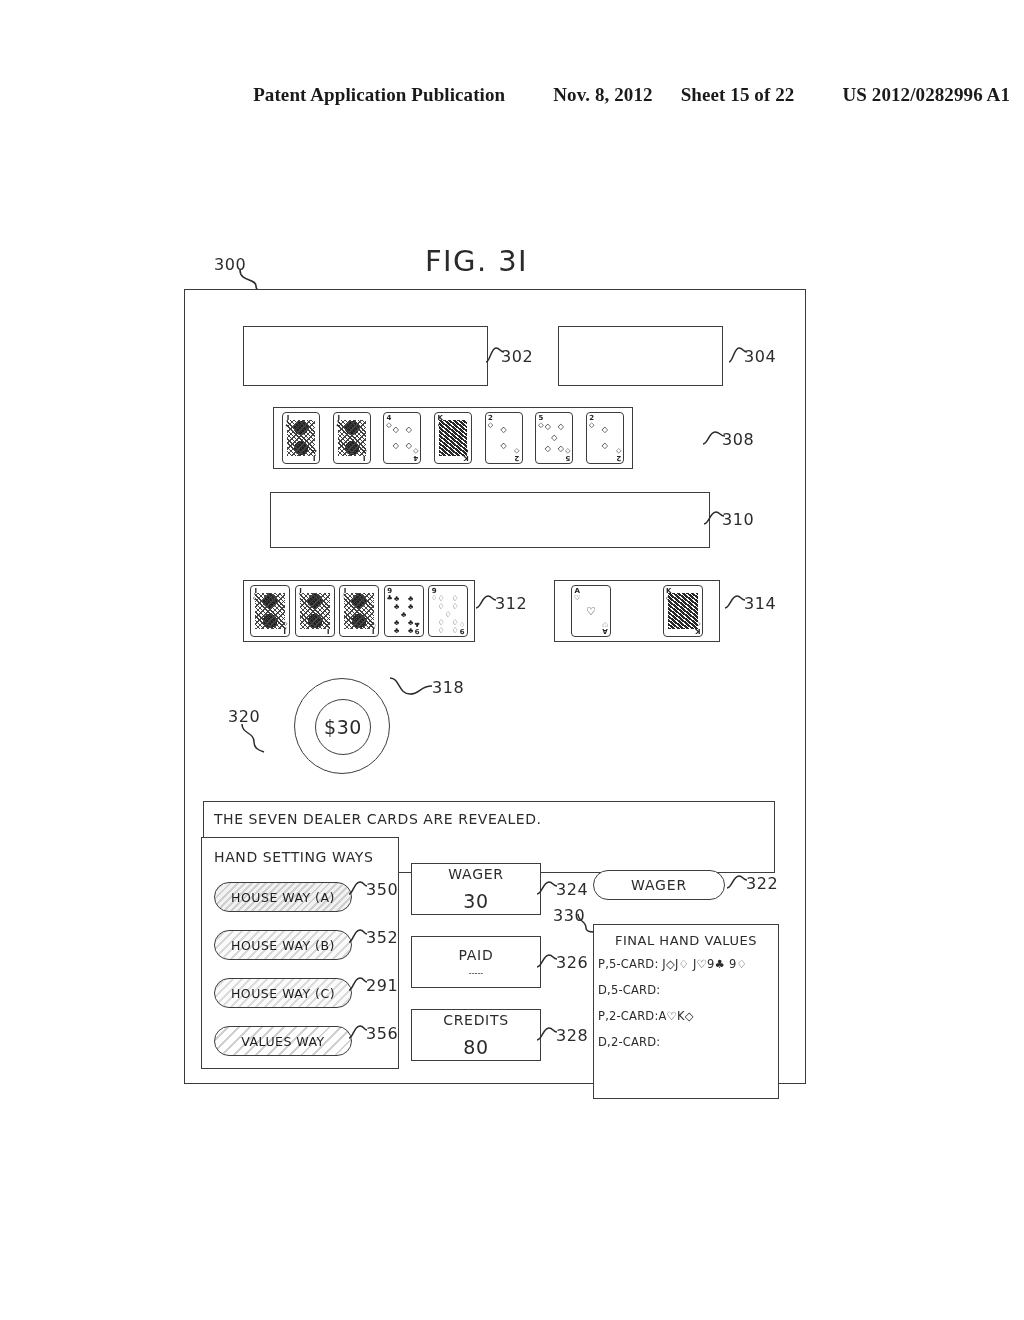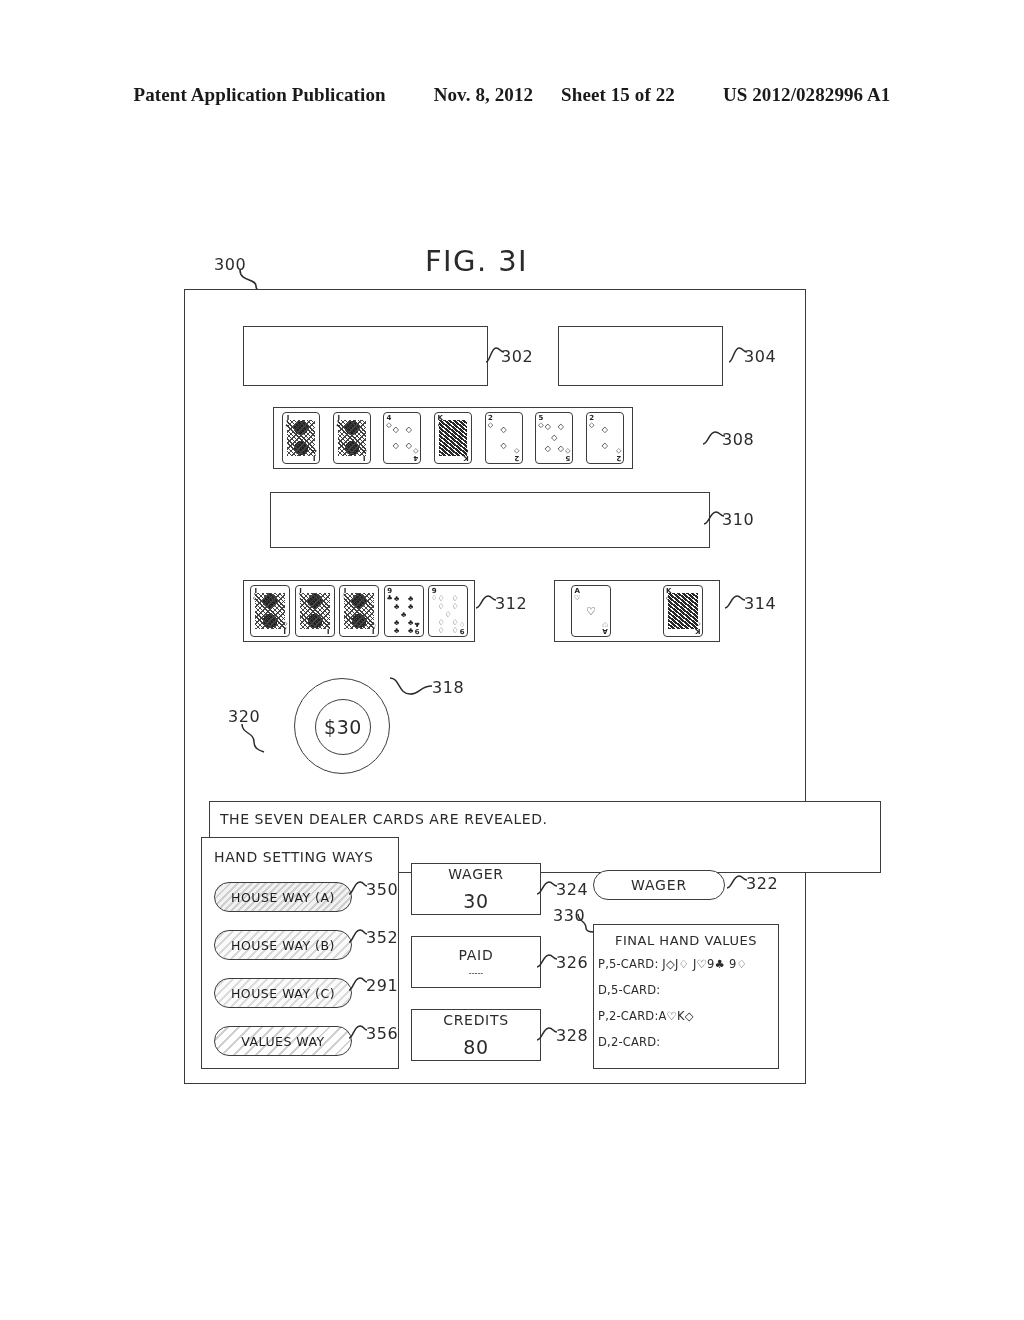--- a/index.html
+++ b/index.html
@@ -4,21 +4,21 @@
 <style>
   html,body{margin:0;padding:0;background:#ffffff;}
   body{
     width:1024px;height:1320px;position:relative;overflow:hidden;
     font-family:"Liberation Sans",sans-serif;color:#1a1a1a;
   }
 
   
   #pat-header{
     position:absolute;left:0;top:84px;width:1024px;
-    display:flex;justify-content:center;align-items:baseline;
+    display:flex;justify-content:flex-end;align-items:baseline;
     font-family:"Liberation Serif",serif;font-weight:bold;font-size:19px;
     letter-spacing:.1px;white-space:nowrap;
   }
   #pat-header .seg{margin:0 14px;}
   #pat-header .seg.first{margin-right:34px;}
   #pat-header .seg.last{margin-left:34px;}
 
   
   #fig-title{
     position:absolute;left:425px;top:244px;width:180px;
@@ -387,21 +387,21 @@
           <span class="s">◇</span>
         </div>
         <div class="corner br">
           <span class="r">K</span>
           <span class="s">◇</span>
         </div>
         <div class="face dark"></div>
       </div>
     </div>
 
-  <div class="panel" style="left:24px;top:463px;width:672px;height:72px;margin-top:48px;">
+  <div class="panel" style="left:18px;top:463px;width:572px;height:72px;margin-top:48px;">
     <div id="msgtext">THE SEVEN DEALER CARDS ARE REVEALED.</div>
   </div>
 
   <div class="panel" id="ways-panel" style="left:16px;top:547px;width:198px;height:232px;">
     <div id="ways-title">HAND SETTING WAYS</div>
     <div class="waybtn shadeA" style="top:44px;text-align:right;">HOUSE WAY (A)</div>
     <div class="waybtn shadeB" style="top:92px;">HOUSE WAY (B)</div>
     <div class="waybtn shadeC" style="top:140px;">HOUSE WAY (C)</div>
     <div class="waybtn shadeD" style="top:188px;">VALUES WAY</div>
   </div>
@@ -414,21 +414,21 @@
     <span class="lab">PAID</span>
     <span class="val tiny">-----</span>
   </div>
   <div class="meter" style="left:226px;top:719px;">
     <span class="lab">CREDITS</span>
     <span class="val">80</span>
   </div>
 
   <div id="wager-btn" style="left:408px;top:580px;">WAGER</div>
 
-  <div class="panel" id="fhv-panel" style="left:408px;top:634px;width:186px;height:145px;">
+  <div class="panel" id="fhv-panel" style="left:408px;top:634px;width:186px;height:175px;">
     <div id="fhv-title">FINAL HAND VALUES</div>
     <div class="fhv-row" style="top:32px;">P,5-CARD: J◇J♢ J♡9♣ 9♢</div>
     <div class="fhv-row" style="top:58px;text-align:right;">D,5-CARD:</div>
     <div class="fhv-row" style="top:84px;">P,2-CARD:A♡K◇</div>
     <div class="fhv-row" style="top:110px;">D,2-CARD:</div>
   </div>
 </div>
 
 <div id="chip-outer">
   <div id="chip-inner">$30</div>

